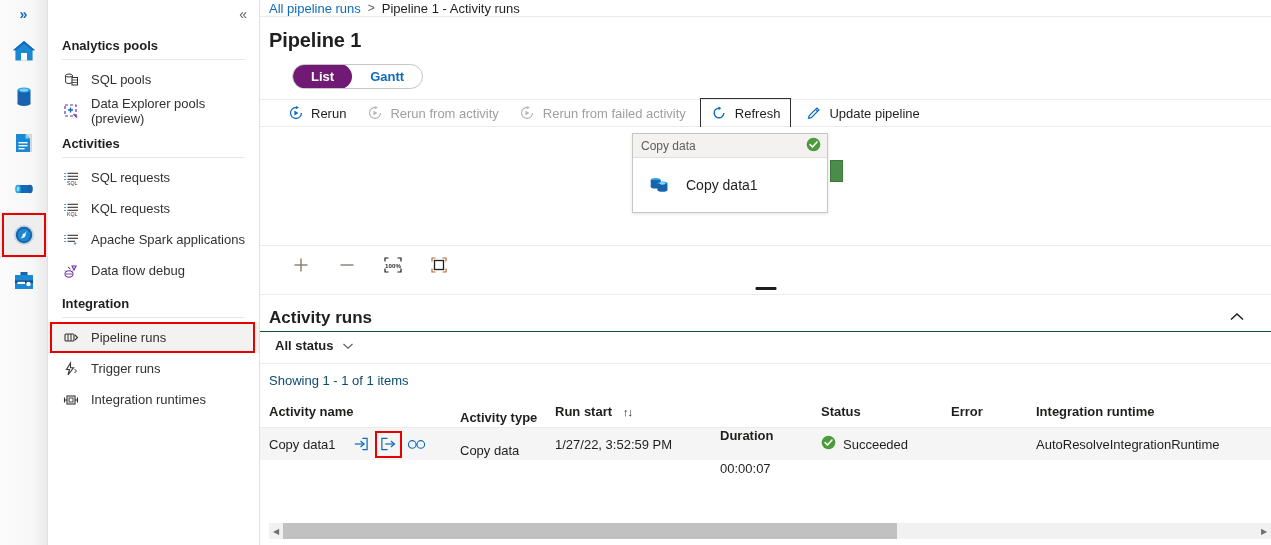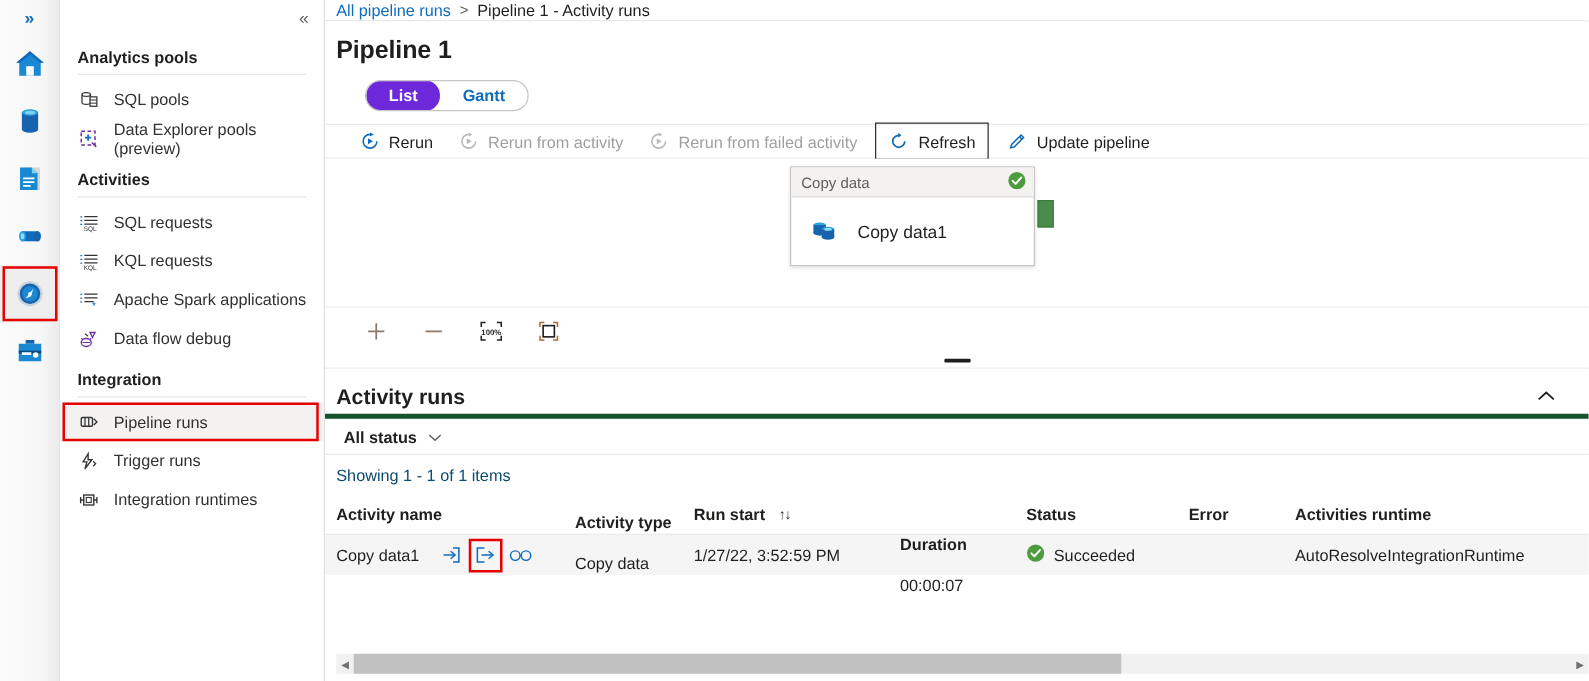--- a/index.html
+++ b/index.html
@@ -96,21 +96,21 @@
     display: inline-flex; align-items: center;
     border: 1px solid #c8c6c4; border-radius: 14px;
     height: 25px; overflow: hidden; background: #fff;
   }
   .pill-btn {
     height: 25px; padding: 0 18px;
     display: flex; align-items: center; justify-content: center;
     font-size: 13px; font-weight: bold; color: #0f6cbd;
     cursor: pointer; border-radius: 14px;
   }
-  .pill-btn.on { background: #6d28d9; color: #fff; }
+  .pill-btn.on { background: #701a75; color: #fff; }
 
   
   .toolbar {
     height: 28px; display: flex; align-items: center;
     gap: 0px; padding-left: 17px;
     border-bottom: 1px solid #edebe9; border-top: 1px solid #edebe9;
   }
   .tb-btn {
     height: 30px; display: flex; align-items: center; gap: 7px;
     padding: 0 10px; font-size: 13px; color: #201f1e; cursor: pointer;
@@ -167,22 +167,22 @@
     padding: 11px 18px 2px 9px;
   }
   .ar-title { font-size: 17px; font-weight: bold; color: #201f1e; }
   .ar-collapse { cursor: pointer; padding: 4px 8px; color: #201f1e; }
 
   .ar-runid { padding: 4px 0 7px 9px; font-size: 13px; color: #201f1e; }
   .ar-runid .lbl { font-weight: normal; }
   .ar-runid .val { margin-left: 5px; color: #201f1e; }
 
   .ar-filter {
-    border-top: 4px solid #14532d; border-bottom: 1px solid #edebe9;
-    height: 33px; display: flex; align-items: center; padding-left: 9px;
+    border-top: 1px solid #14532d; border-bottom: 1px solid #edebe9;
+    height: 33px; display: flex; padding-left: 9px;
   }
   .filter-btn {
     display: flex; align-items: center; gap: 8px; height: 26px; padding: 0 6px;
     font-size: 13px; font-weight: bold; color: #201f1e; cursor: pointer;
   }
 
   .ar-showing { padding: 9px 0 8px 9px; font-size: 13px; color: #0c4a6e; }
 
   
   .tbl { width: 100%; }
@@ -586,21 +586,21 @@
       <div class="tbl-head">
         <div class="c-name">Activity name</div>
         <div class="c-type">Activity type</div>
         <div class="c-start">
           <span>Run start</span>
           <span class="sort-ico">↑↓</span>
         </div>
         <div class="c-dur">Duration</div>
         <div class="c-status">Status</div>
         <div class="c-err">Error</div>
-        <div class="c-rt">Activities runtime</div>
+        <div class="c-rt">Integration runtime</div>
       </div>
 
       <div class="tbl-row">
         <div class="c-name">
           <span>Copy data1</span>
           <span class="row-actions">
             <span class="act-ico">
               <svg width="17" height="16" viewBox="0 0 18 16">
                 <path d="M11 2 H16 V14 H11" fill="none" stroke="#0f6cbd" stroke-width="1.3"></path>
                 <line x1="3" y1="8" x2="12.5" y2="8" stroke="#0f6cbd" stroke-width="1.3"></line>

